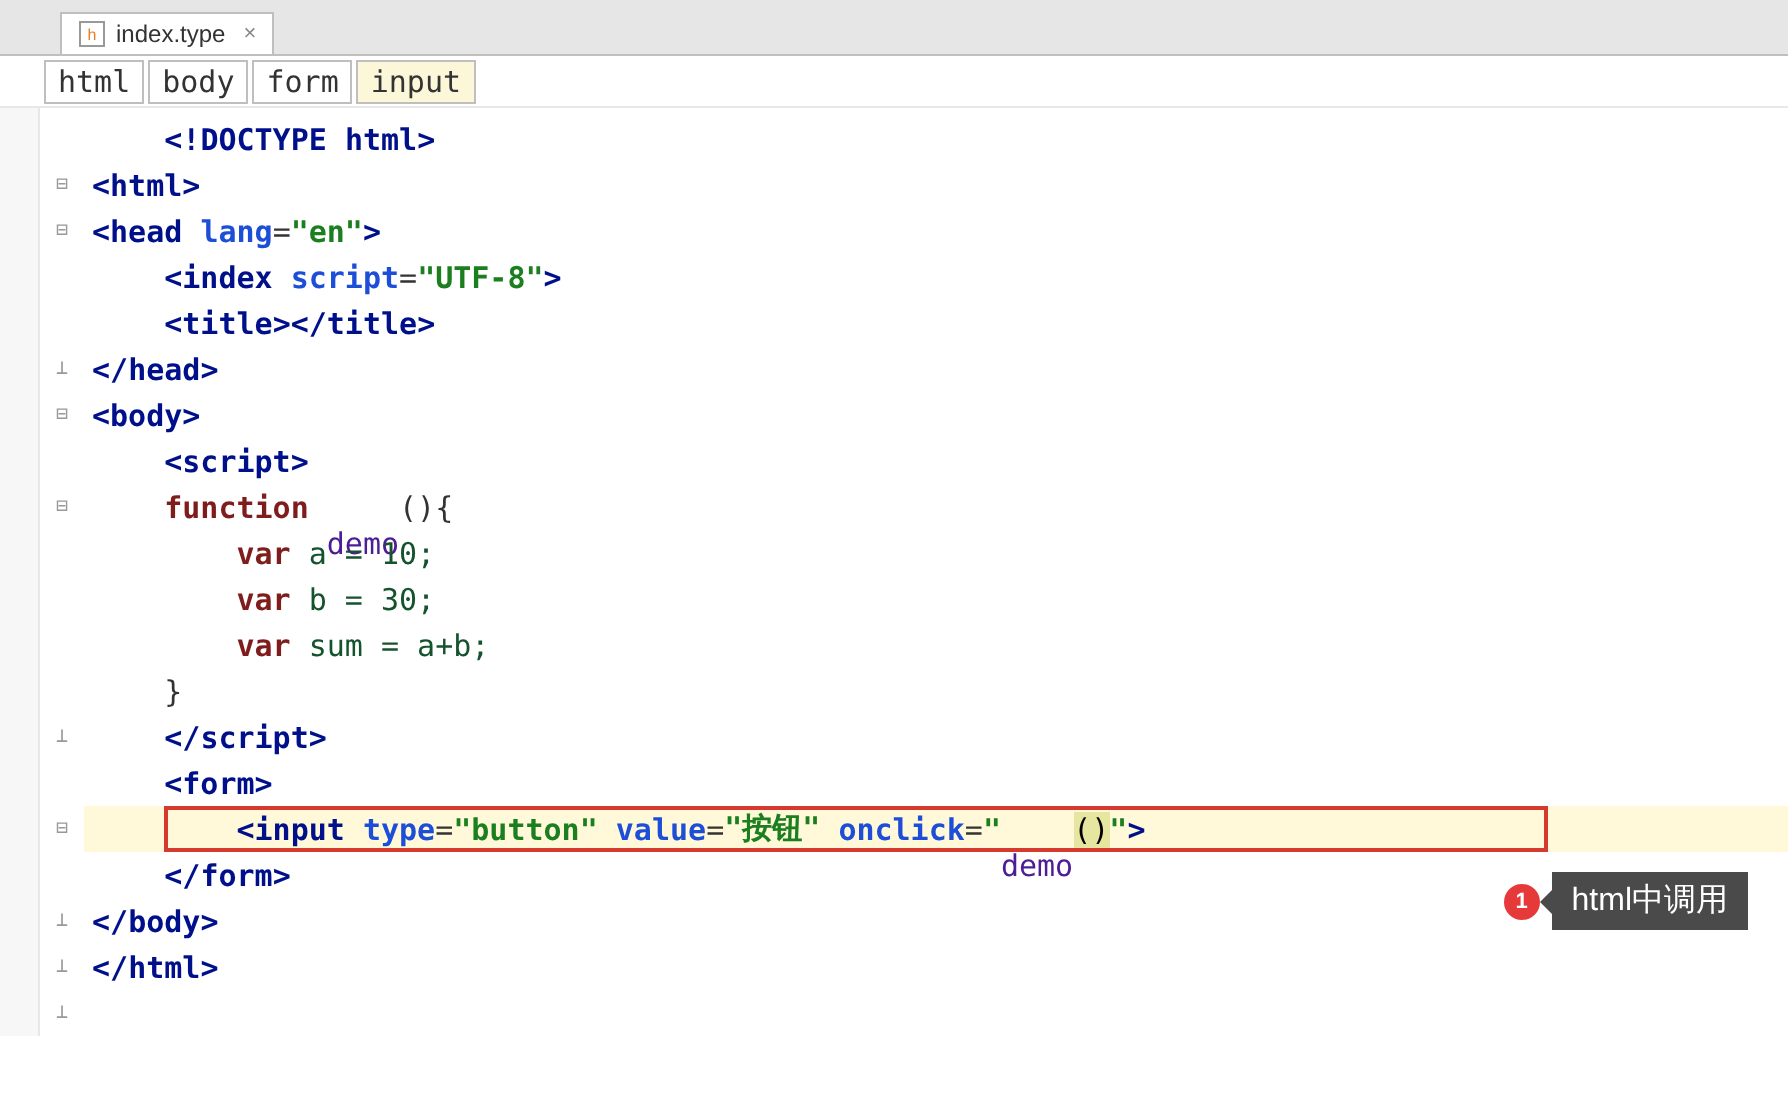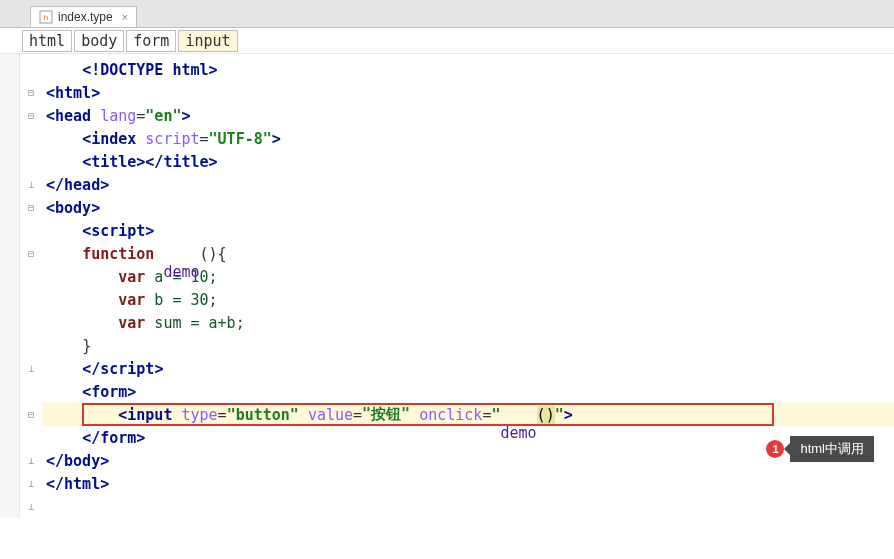--- a/index.html
+++ b/index.html
@@ -16,30 +16,30 @@
 .gutter { width: 22px; background: #fff; border-right: none; padding-top: 4px; }
 .side-rail { width: 20px; background: #f7f7f7; border-right: 1px solid #e8e8e8; }
 .gutter-row { height: 23px; display: flex; align-items: center; justify-content: center; }
 .fold { width: 11px; height: 11px; display: inline-flex; align-items: center; justify-content: center; color: #999; font-size: 10px; cursor: pointer; }
 .code { padding-top: 4px; flex: 1; position: relative; }
 .line { height: 23px; display: flex; align-items: center; white-space: pre; padding-left: 4px; }
 .line.hl { background: #fff9d9; }
 .line.boxed { position: relative; }
 .red-box { position: absolute; left: 40px; right: 120px; top: 0; bottom: 0; border: 2px solid #d63a2e; pointer-events: none; }
 .t-tag { color: #00108a; font-weight: bold; }
-.t-attr { color: #8b5cf6; font-weight: normal; }
+.t-attr { color: #1d4ed8; font-weight: bold; }
 .t-str { color: #1b7f1f; font-weight: bold; }
 .t-kw { color: #7f1d1d; font-weight: bold; }
 .t-func { color: #4c1d95; margin-top: 36px; }
 .t-plain { color: #14532d; }
 .t-punc { color: #333; }
 .t-paren-hl { background: #e6e6a0; }
 .tooltip { position: absolute; right: 20px; top: 382px; display: flex; align-items: center; gap: 6px; }
 .tooltip-badge { width: 18px; height: 18px; border-radius: 50%; background: #e63a3a; color: #fff; display: flex; align-items: center; justify-content: center; font-size: 11px; font-weight: bold; font-family: -apple-system, sans-serif; }
-.tooltip-box { background: #4a4a4a; color: #fff; padding: 4px 10px; font-size: 13px; font-family: -apple-system, sans-serif; position: relative; }
+.tooltip-box { background: #4a4a4a; color: #fff; padding: 4px 10px; font-size: 16px; font-family: -apple-system, sans-serif; position: relative; }
 .tooltip-box::before { content: ''; position: absolute; left: -6px; top: 50%; transform: translateY(-50%); border: 6px solid transparent; border-right-color: #4a4a4a; border-left: none; }
 </style>
 </head>
 <body>
 
 <div class="tab-bar">
   <div class="tab">
     <span class="tab-icon">
       <svg width="14" height="14" viewBox="0 0 14 14">
           <rect x="1" y="1" width="12" height="12" fill="#fff" stroke="#999"></rect>

